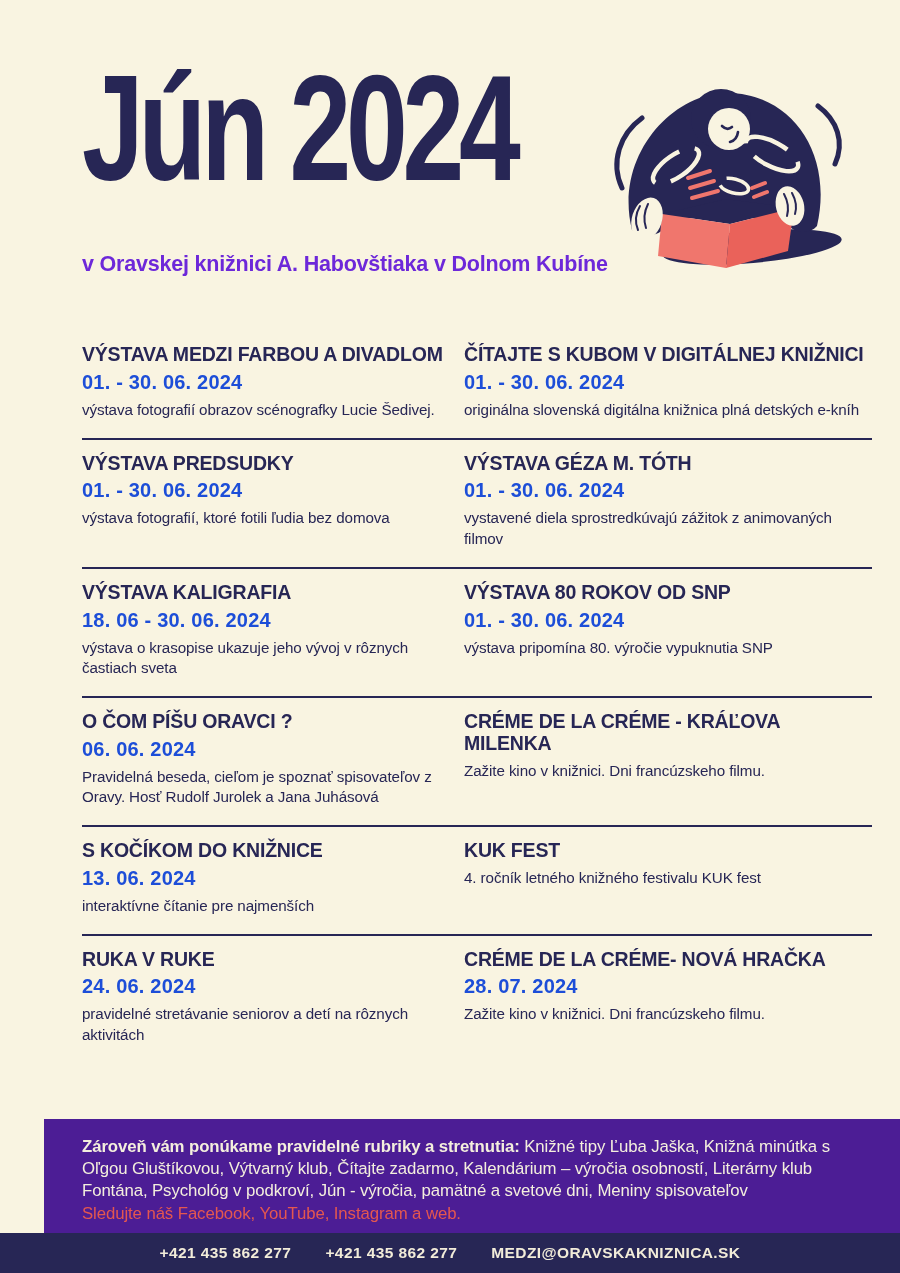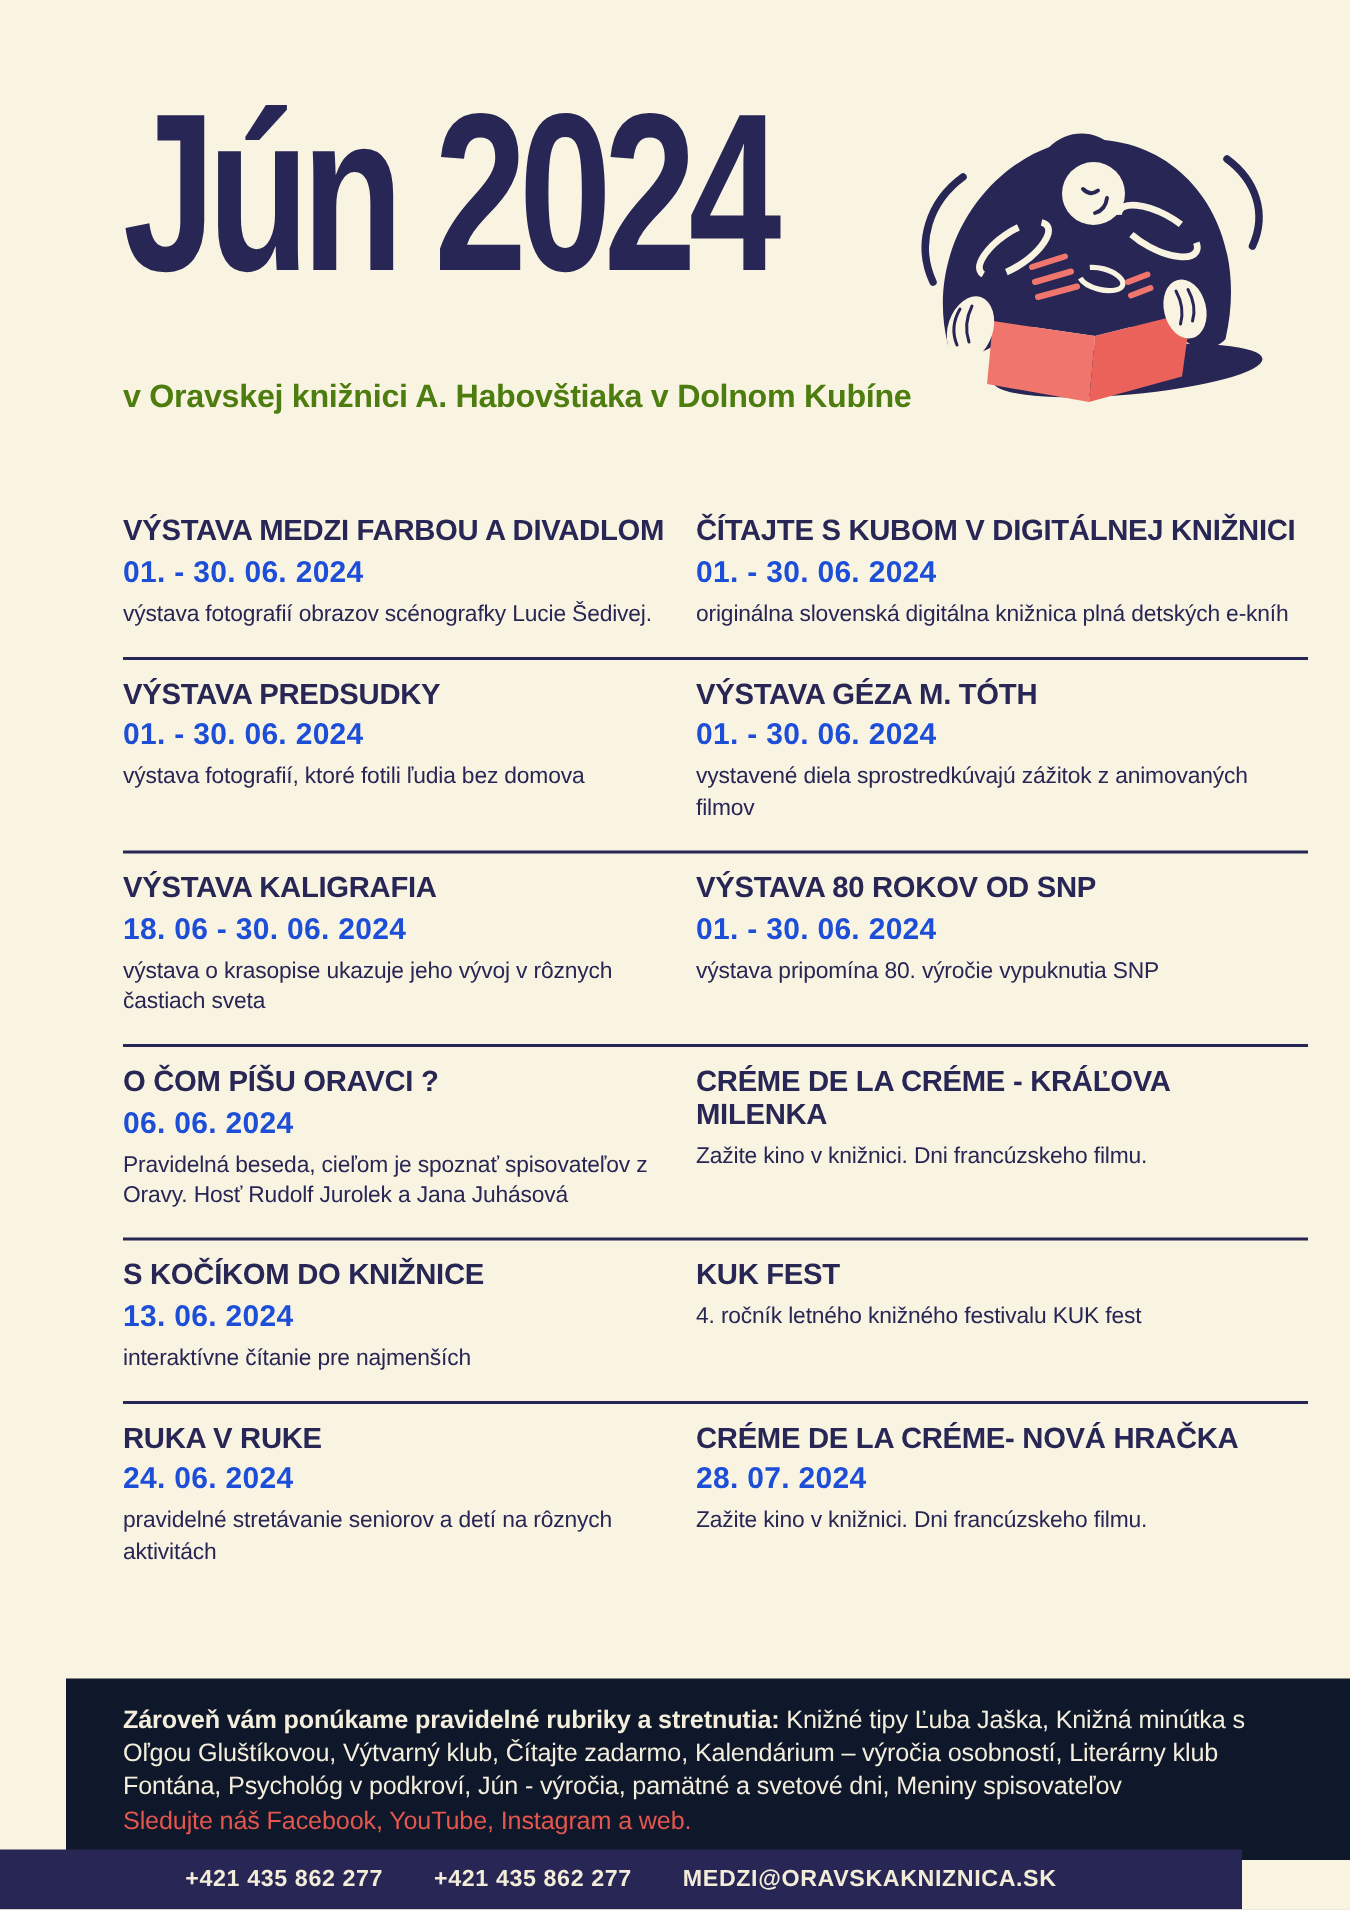--- a/index.html
+++ b/index.html
@@ -9,46 +9,46 @@
     position:relative; width:900px; height:1273px; margin:0 auto;
     background:#f9f4e1; color:#272655; overflow:hidden;padding-left:44px;
   }
   
   .header { position:relative; padding:56px 40px 0 38px; }
   .big-title {
     font-size:150px; line-height:0.96; font-weight:800; color:#272655;
     letter-spacing:-7px; transform:scaleX(0.74); transform-origin:left top;
     white-space:nowrap; height:152px;
   }
-  .subtitle { margin-top:44px; font-size:21.5px; font-weight:600; letter-spacing:-0.2px; color:#4d7c0f; }
+  .subtitle { margin-top:44px; font-size:21.5px; font-weight:600; letter-spacing:-0.2px; color:#6d28d9; }
   .illo { position:absolute; top:66px; right:46px; width:252px; height:212px; }
   
   .events {
     display:grid; grid-template-columns:382px 408px; 
     margin:54px 40px 0 38px;
   }
   .event { border-bottom:2px solid #272655; padding:13px 0 17px; }
   .event:nth-last-child(-n+2) { border-bottom:none; }
   .event-title { font-size:19.5px; font-weight:800; letter-spacing:-0.2px; line-height:1.12; color:#272655; }
   .event-date  { margin-top:5px; font-size:20px; font-weight:800; letter-spacing:0.2px; color:#1d4ed8; }
   .event-desc  { margin-top:6px; font-size:15.2px; line-height:1.36; letter-spacing:-0.1px; color:#272655; }
   
   .band {
-    margin-top:56px; background:#0f172a; color:#f4efdd;
+    margin-top:56px; background:#4c1d95; color:#f4efdd;
     padding:17px 40px 15px 38px; min-height:114px;
   }
   .band p { font-size:16.8px; line-height:1.31; letter-spacing:-0.1px; }
   .band .bold { font-weight:700; }
   .band .social { color:#e4574f; margin-top:1px; }
   
   .logos { height:131px; display:flex; align-items:center; }
   .ok-logo { margin-left:218px; text-align:center; }
   
   .footer {
-    position:absolute; left:0; bottom:0; width:828px; height:40px;
+    position:absolute; left:0; bottom:0; width:900px; height:40px;
     background:#272655; color:#f2ecd9; display:flex; align-items:center; justify-content:center;
     gap:34px; font-size:15.5px; font-weight:700; letter-spacing:0.4px;
   }
 </style>
 </head>
 <body>
 
 <div class="poster">
 
   <div class="header">

